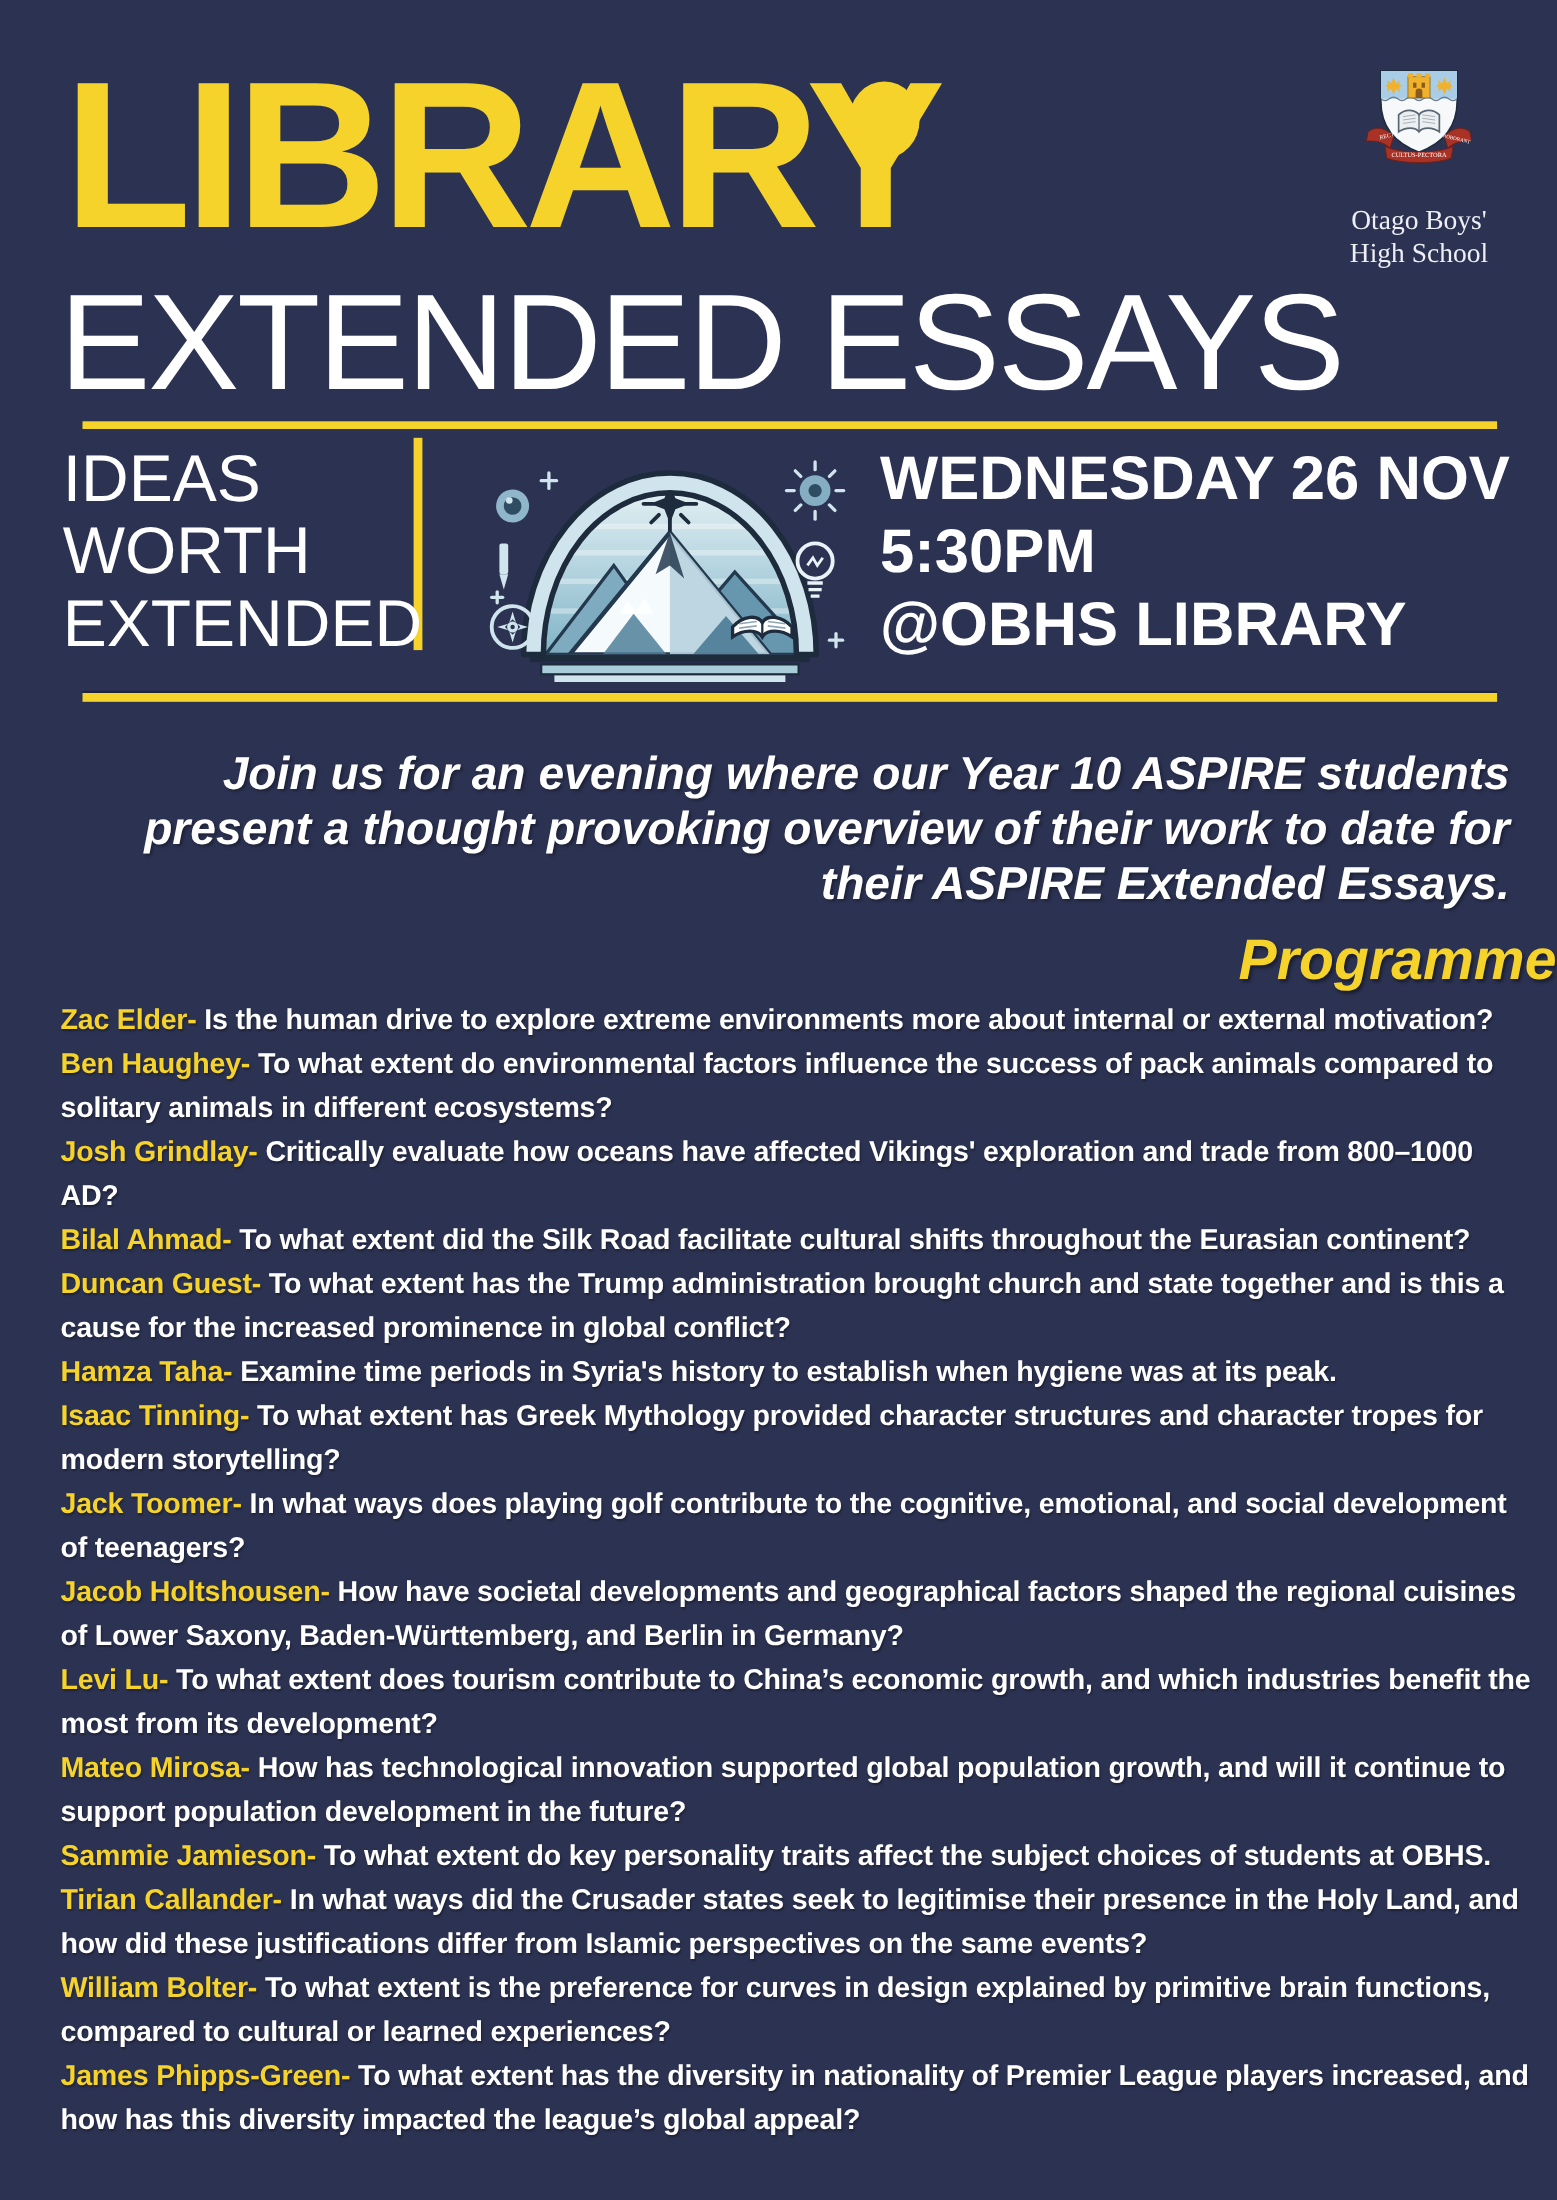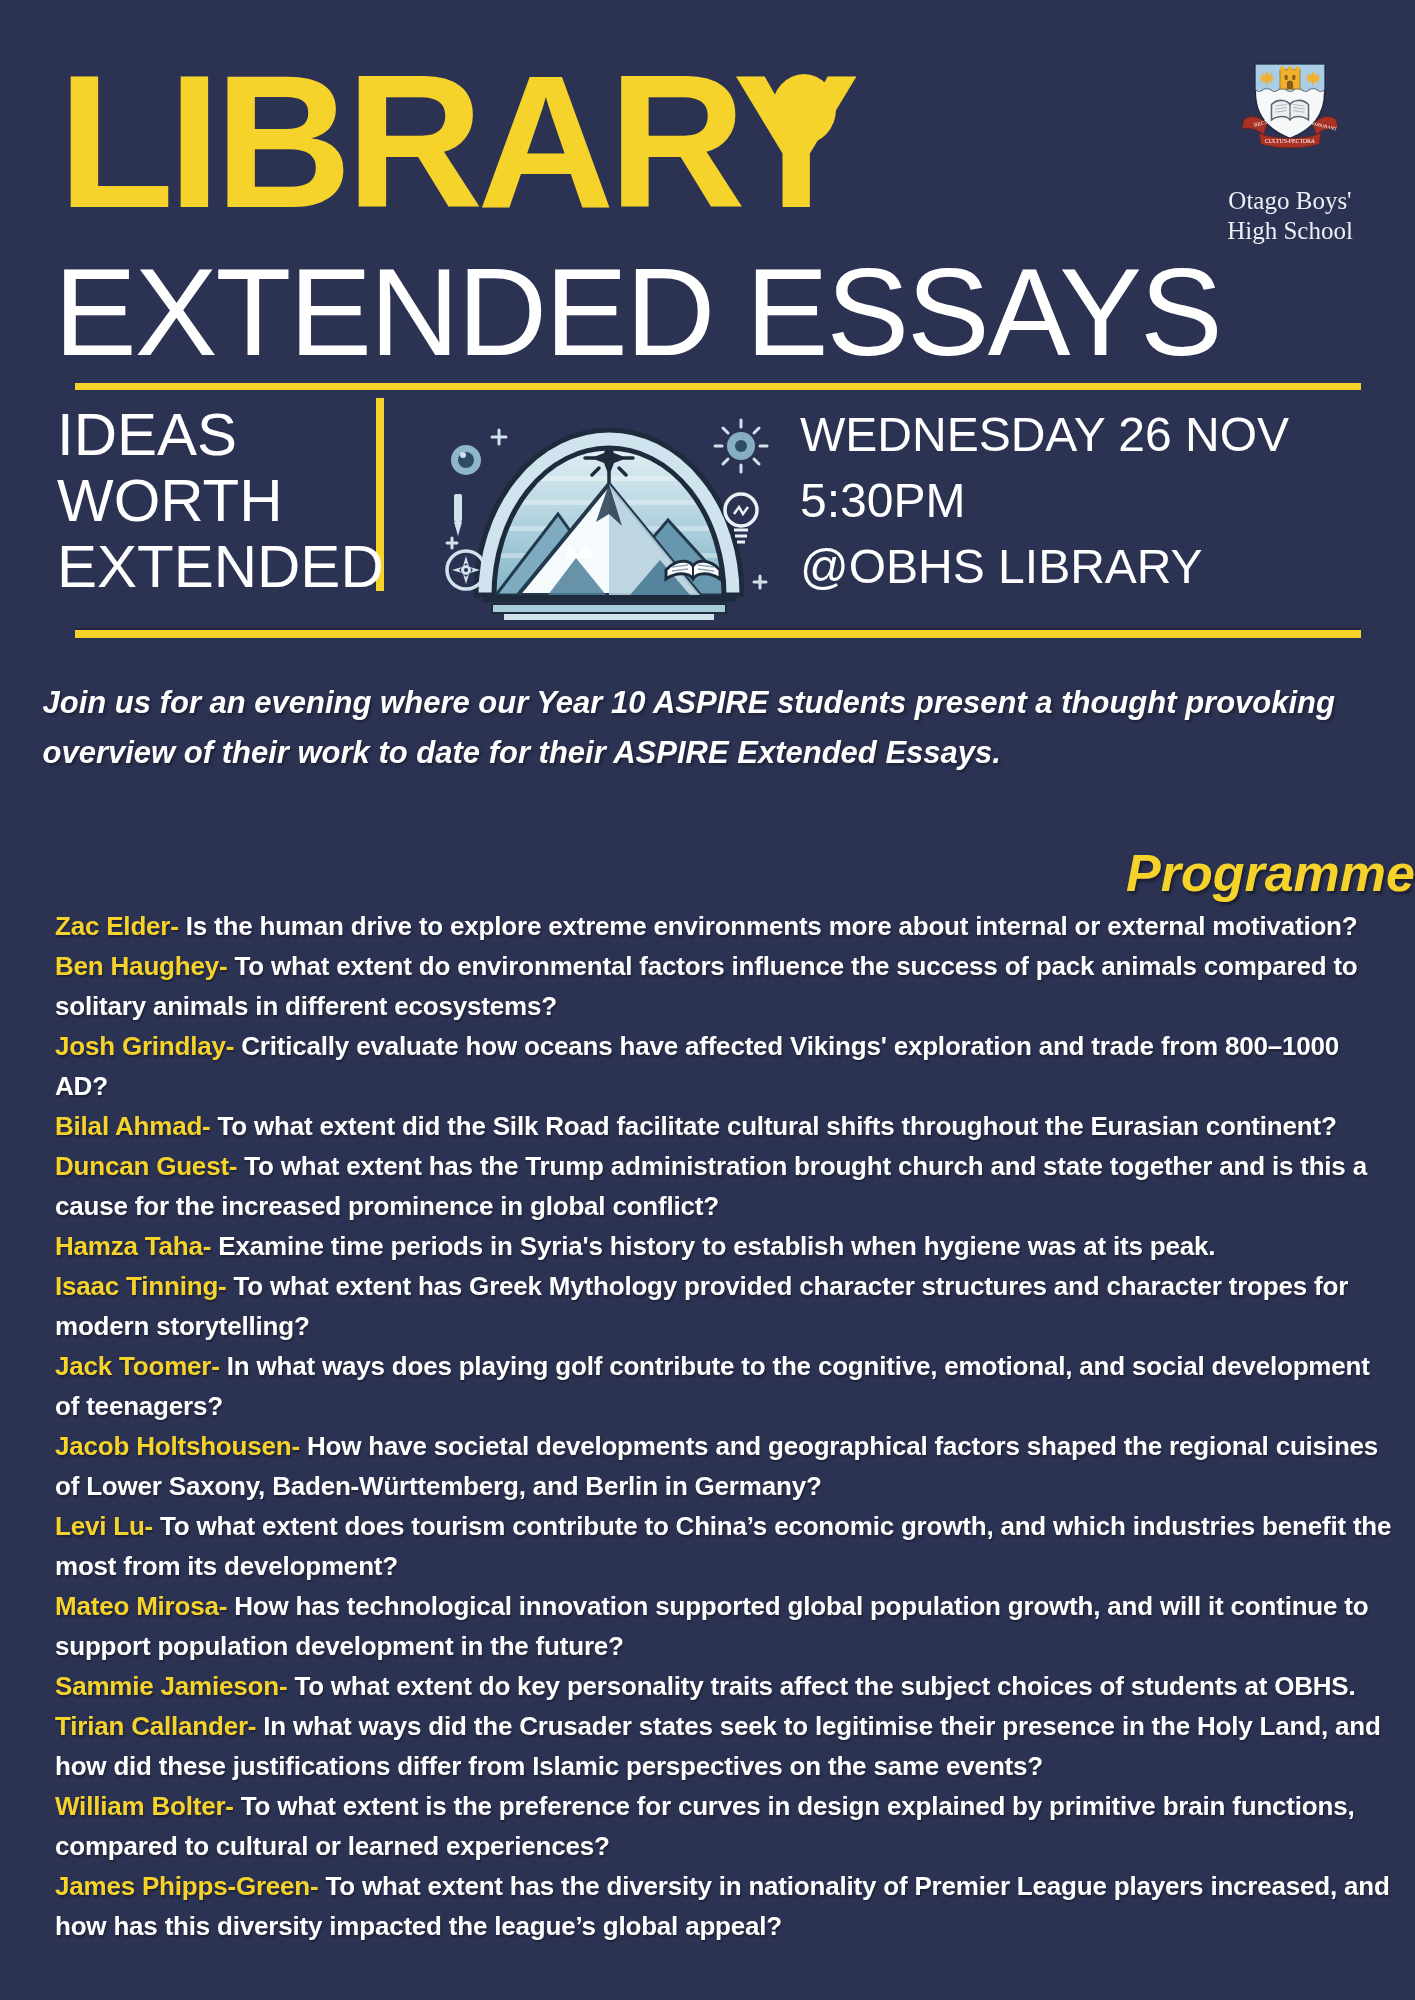--- a/index.html
+++ b/index.html
@@ -50,30 +50,30 @@
   .rule-bottom{left:75px;top:630px;width:1286px;height:8px;box-shadow:0 -2px 0 rgba(0,0,0,.25);}
   .rule-vertical{left:376px;top:398px;width:8px;height:193px;}
 
   
   .tagline{
     position:absolute;left:57px;top:402px;
     font-size:60px;line-height:66px;font-weight:400;color:var(--white);
   }
   .event{
     position:absolute;left:800px;top:402px;
-    font-size:48px;line-height:66px;font-weight:400;color:var(--white);
+    font-size:56px;line-height:66px;font-weight:700;color:var(--white);
     white-space:nowrap;
   }
   .badge{position:absolute;left:444px;top:398px;width:330px;height:224px;}
 
   
   .intro{position:absolute;left:0;top:678px;width:100%;display:flex;justify-content:center;}
   .intro p{
-    max-width:1330px;margin:0;text-align:left;
-    font-size:31px;font-weight:700;font-style:italic;line-height:50px;
+    max-width:1330px;margin:0;text-align:right;
+    font-size:42px;font-weight:700;font-style:italic;line-height:50px;
     text-shadow:2px 2px 3px rgba(0,0,0,.35);
   }
 
   
   .prog-heading{
     position:absolute;left:0;top:843px;width:100%;text-align:right;
     font-size:52px;font-weight:700;font-style:italic;color:var(--yellow);
     text-shadow:2px 3px 3px rgba(0,0,0,.4);
   }
   .prog-list{position:absolute;left:55px;top:906px;width:1340px;}

